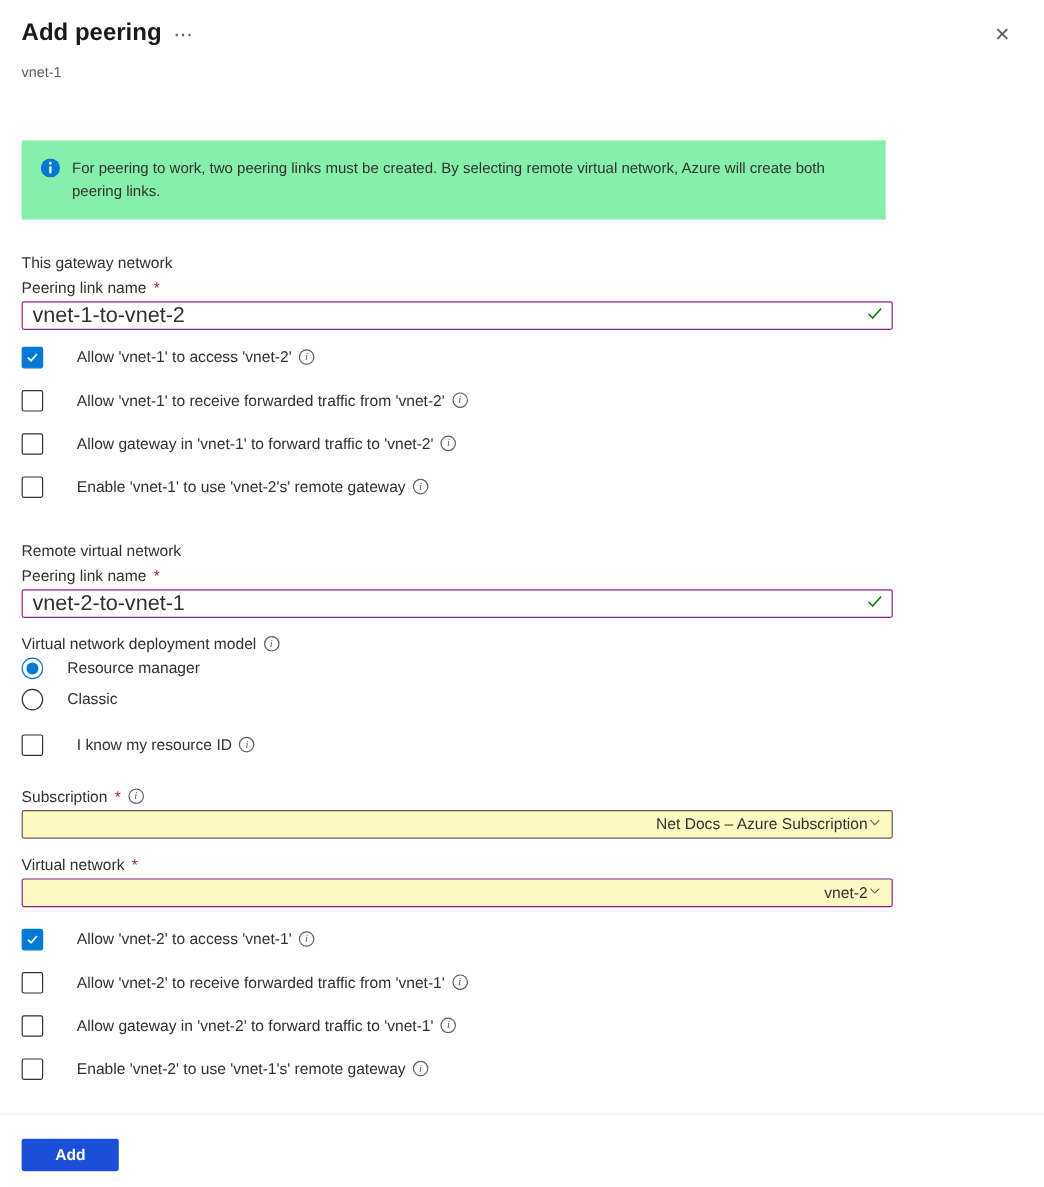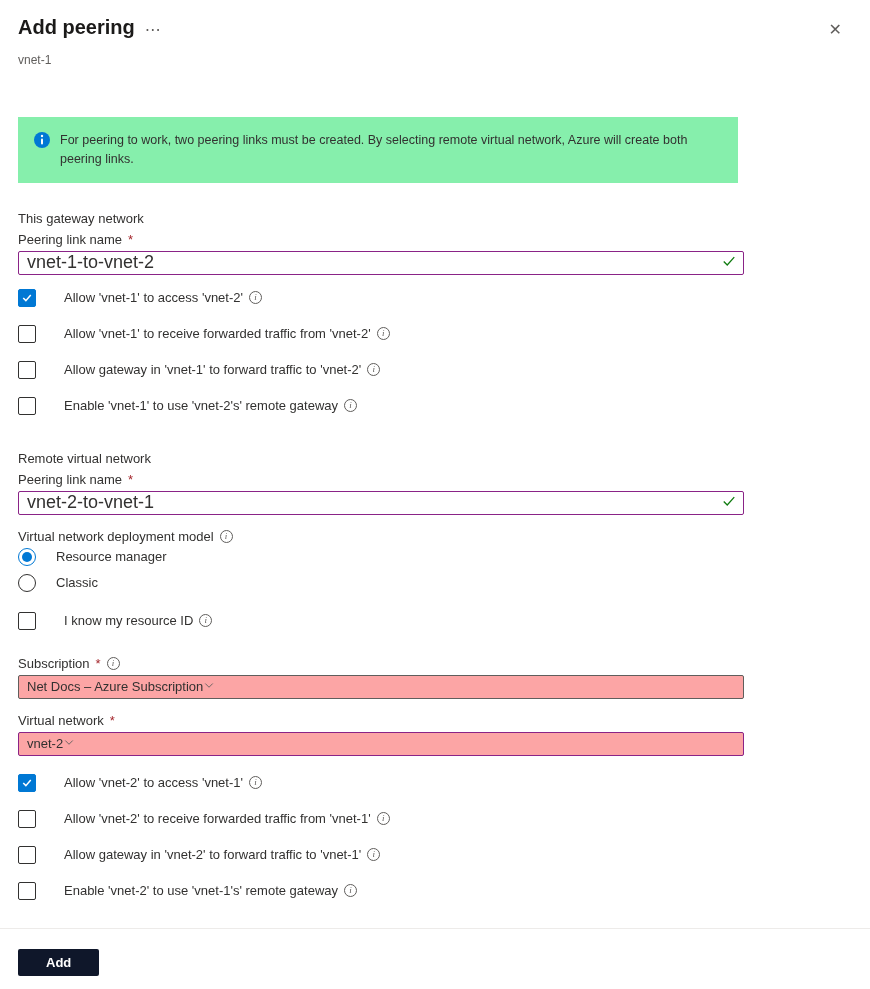--- a/index.html
+++ b/index.html
@@ -172,40 +172,40 @@
   }
   .radio-label { font-size: 13px; color: #323130; }
   .select {
     width: 726px;
     height: 24px;
     border: 1px solid #605e5c;
     border-radius: 2px;
     padding: 2px 8px;
     font-size: 13px;
     color: #323130;
-    background: #fca5a5;
-    display: flex;
-    align-items: center;
-    justify-content: flex-start;
+    background: #fef9c3;
+    display: flex;
+    align-items: center;
+    justify-content: flex-end;
     cursor: pointer;
     margin-bottom: 14px;
   }
   .select.purple { border-color: #8a2387; }
   .chevron {
     color: #605e5c;
   }
   .footer {
     border-top: 1px solid #edebe9;
     margin-top: 28px;
     margin-left: -18px;
     margin-right: -18px;
     padding: 20px 18px 30px 18px;
   }
   .add-btn {
-    background: #0f172a;
+    background: #1d4ed8;
     color: #fff;
     border: none;
     font-size: 13px;
     font-weight: 600;
     padding: 6px 28px;
     border-radius: 2px;
     cursor: pointer;
   }
 </style>
 </head>

